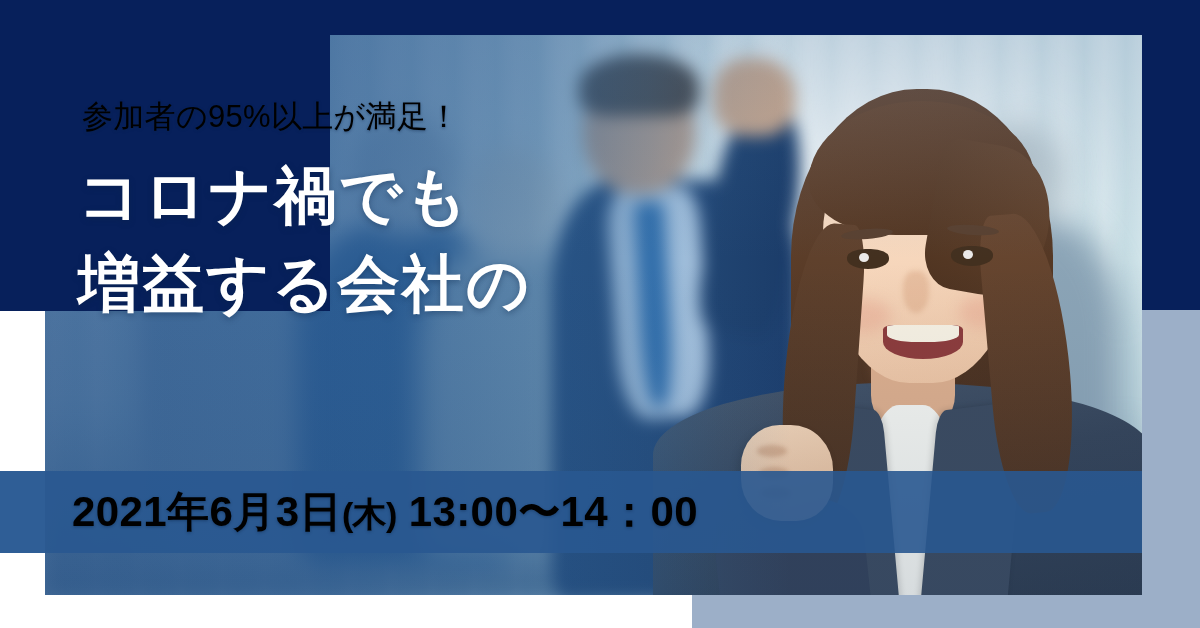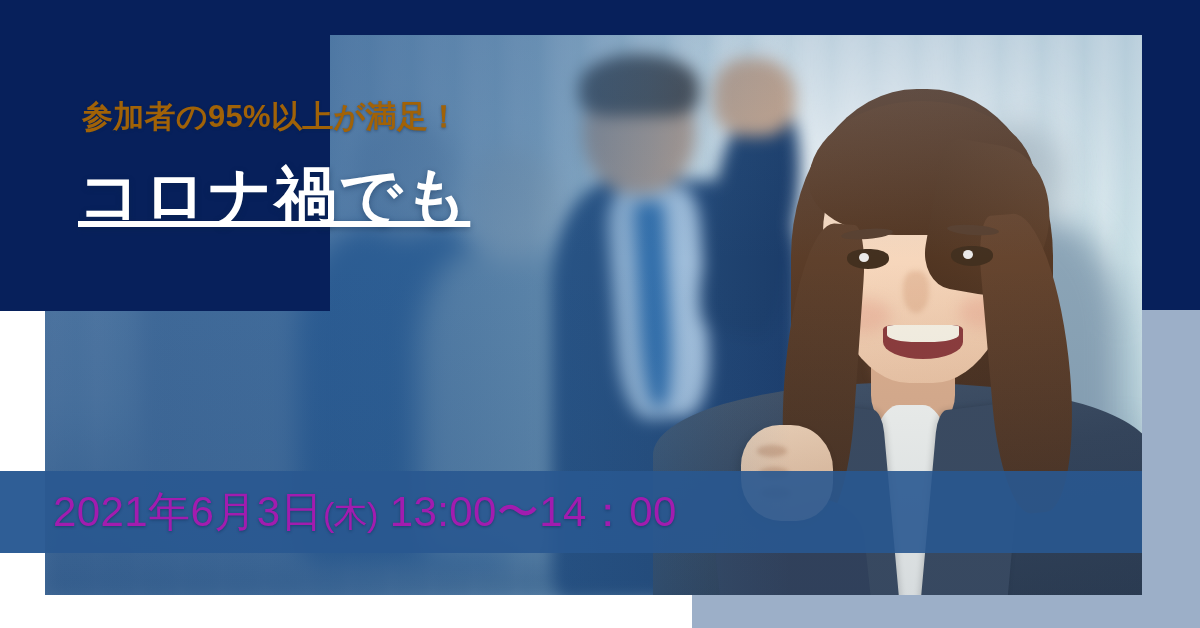--- a/index.html
+++ b/index.html
@@ -428,47 +428,47 @@
   
   .text-layer {
     position: absolute;
     inset: 0;
     z-index: 9;
   }
   .kicker {
     position: absolute;
     left: 82px;
     top: 96px;
-    color: #a16207;
+    color: #000000;
     font-size: 31px;
-    font-weight: 700;
+    font-weight: 400;
     letter-spacing: 0.01em;
     white-space: nowrap;
     text-shadow: 0 1px 3px rgba(10,35,70,0.45);
   }
   .headline {
     position: absolute;
     left: 78px;
     top: 152px;
     color: #ffffff;
     font-size: 62px;
     font-weight: 700;
     line-height: 1.42;
     letter-spacing: 0.035em;
     white-space: nowrap;
     text-shadow: 0 2px 6px rgba(10,35,70,0.40);
   }
-  .headline .hl-line { display: block; text-decoration: underline; }
+  .headline .hl-line { display: block; }
   .date-text {
     position: absolute;
-    left: 53px;
+    left: 72px;
     top: 484px;
-    color: #a21caf;
+    color: #000000;
     font-size: 42px;
-    font-weight: 400;
+    font-weight: 700;
     letter-spacing: 0.01em;
     white-space: nowrap;
     text-shadow: 0 1px 3px rgba(8,30,60,0.40);
   }
   .date-text .wd {
     font-size: 34px;
     letter-spacing: -0.02em;
   }
 </style>
 </head>
@@ -556,18 +556,19 @@
   <div class="date-bar"></div>
   <div class="date-bar-solid"></div>
 
   <div class="block-gray-bottom"></div>
 
   <div class="text-layer">
     <div class="kicker">参加者の95%以上が満足！</div>
 
     <div class="headline">
       <span class="hl-line">コロナ禍でも</span>
+      <span class="hl-line">増益する会社の</span>
     </div>
 
     <div class="date-text"><span>2021年6月3日</span><span class="wd">(木)</span><span> 13:00〜14：00</span></div>
   </div>
 
 </div>
 
 </body></html>

